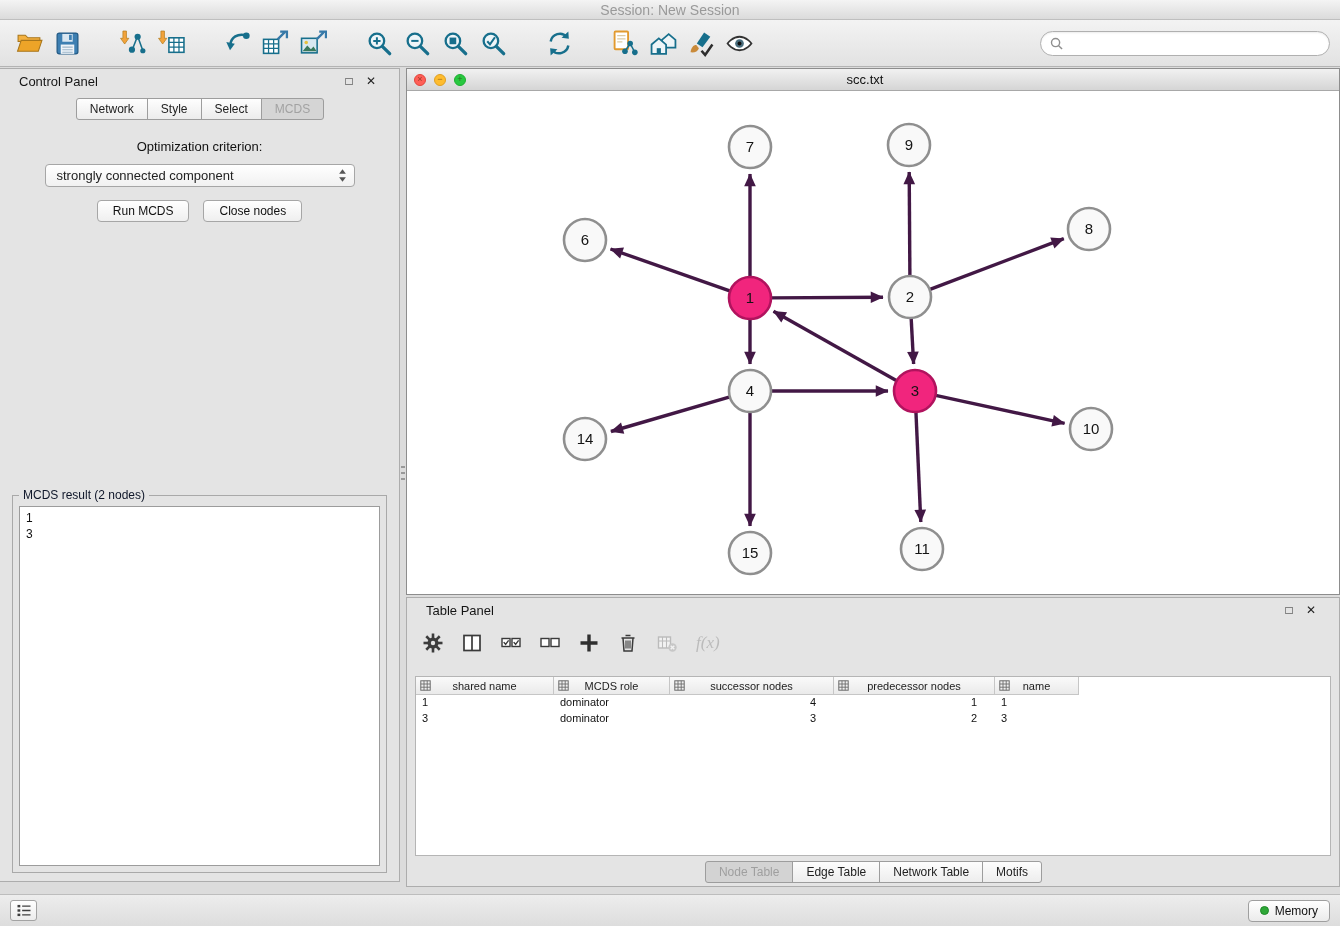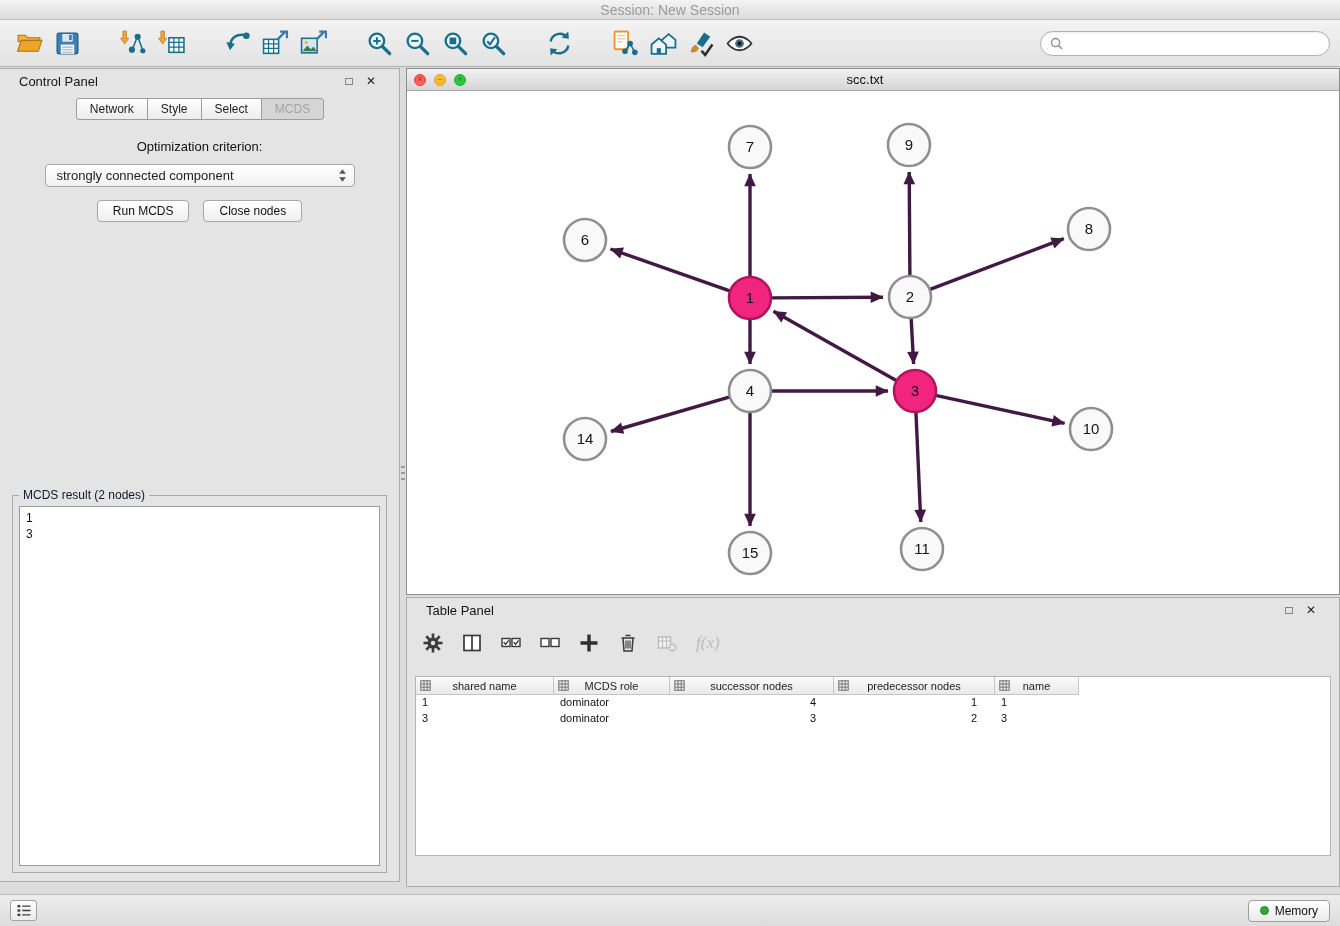--- a/index.html
+++ b/index.html
@@ -529,20 +529,26 @@
         </div>
         <div class="t-row">
           <div class="t-cell" style="width: 138px;">3</div>
           <div class="t-cell" style="width: 116px;">dominator</div>
           <div class="t-cell right" style="width: 164px;">3</div>
           <div class="t-cell right" style="width: 161px;">2</div>
           <div class="t-cell" style="width: 84px;">3</div>
         </div>
       </div>
   </div>
+  <div class="tp-tabs" id="tp-tabs">
+      <div class="tp-tab active">Node Table</div>
+      <div class="tp-tab">Edge Table</div>
+      <div class="tp-tab">Network Table</div>
+      <div class="tp-tab">Motifs</div>
+    </div>
 </div>
 
 <div class="statusbar">
   <div class="sb-left">
     <span style="display:flex">
       <svg width="16" height="13" viewBox="0 0 16 14">
           <rect x="1" y="1" width="3" height="2.6" fill="#3f3f3f"></rect>
           <rect x="1" y="5.7" width="3" height="2.6" fill="#3f3f3f"></rect>
           <rect x="1" y="10.4" width="3" height="2.6" fill="#3f3f3f"></rect>
           <path d="M6 2.3h9M6 7h9M6 11.7h9" stroke="#3f3f3f" stroke-width="1.5"></path>

